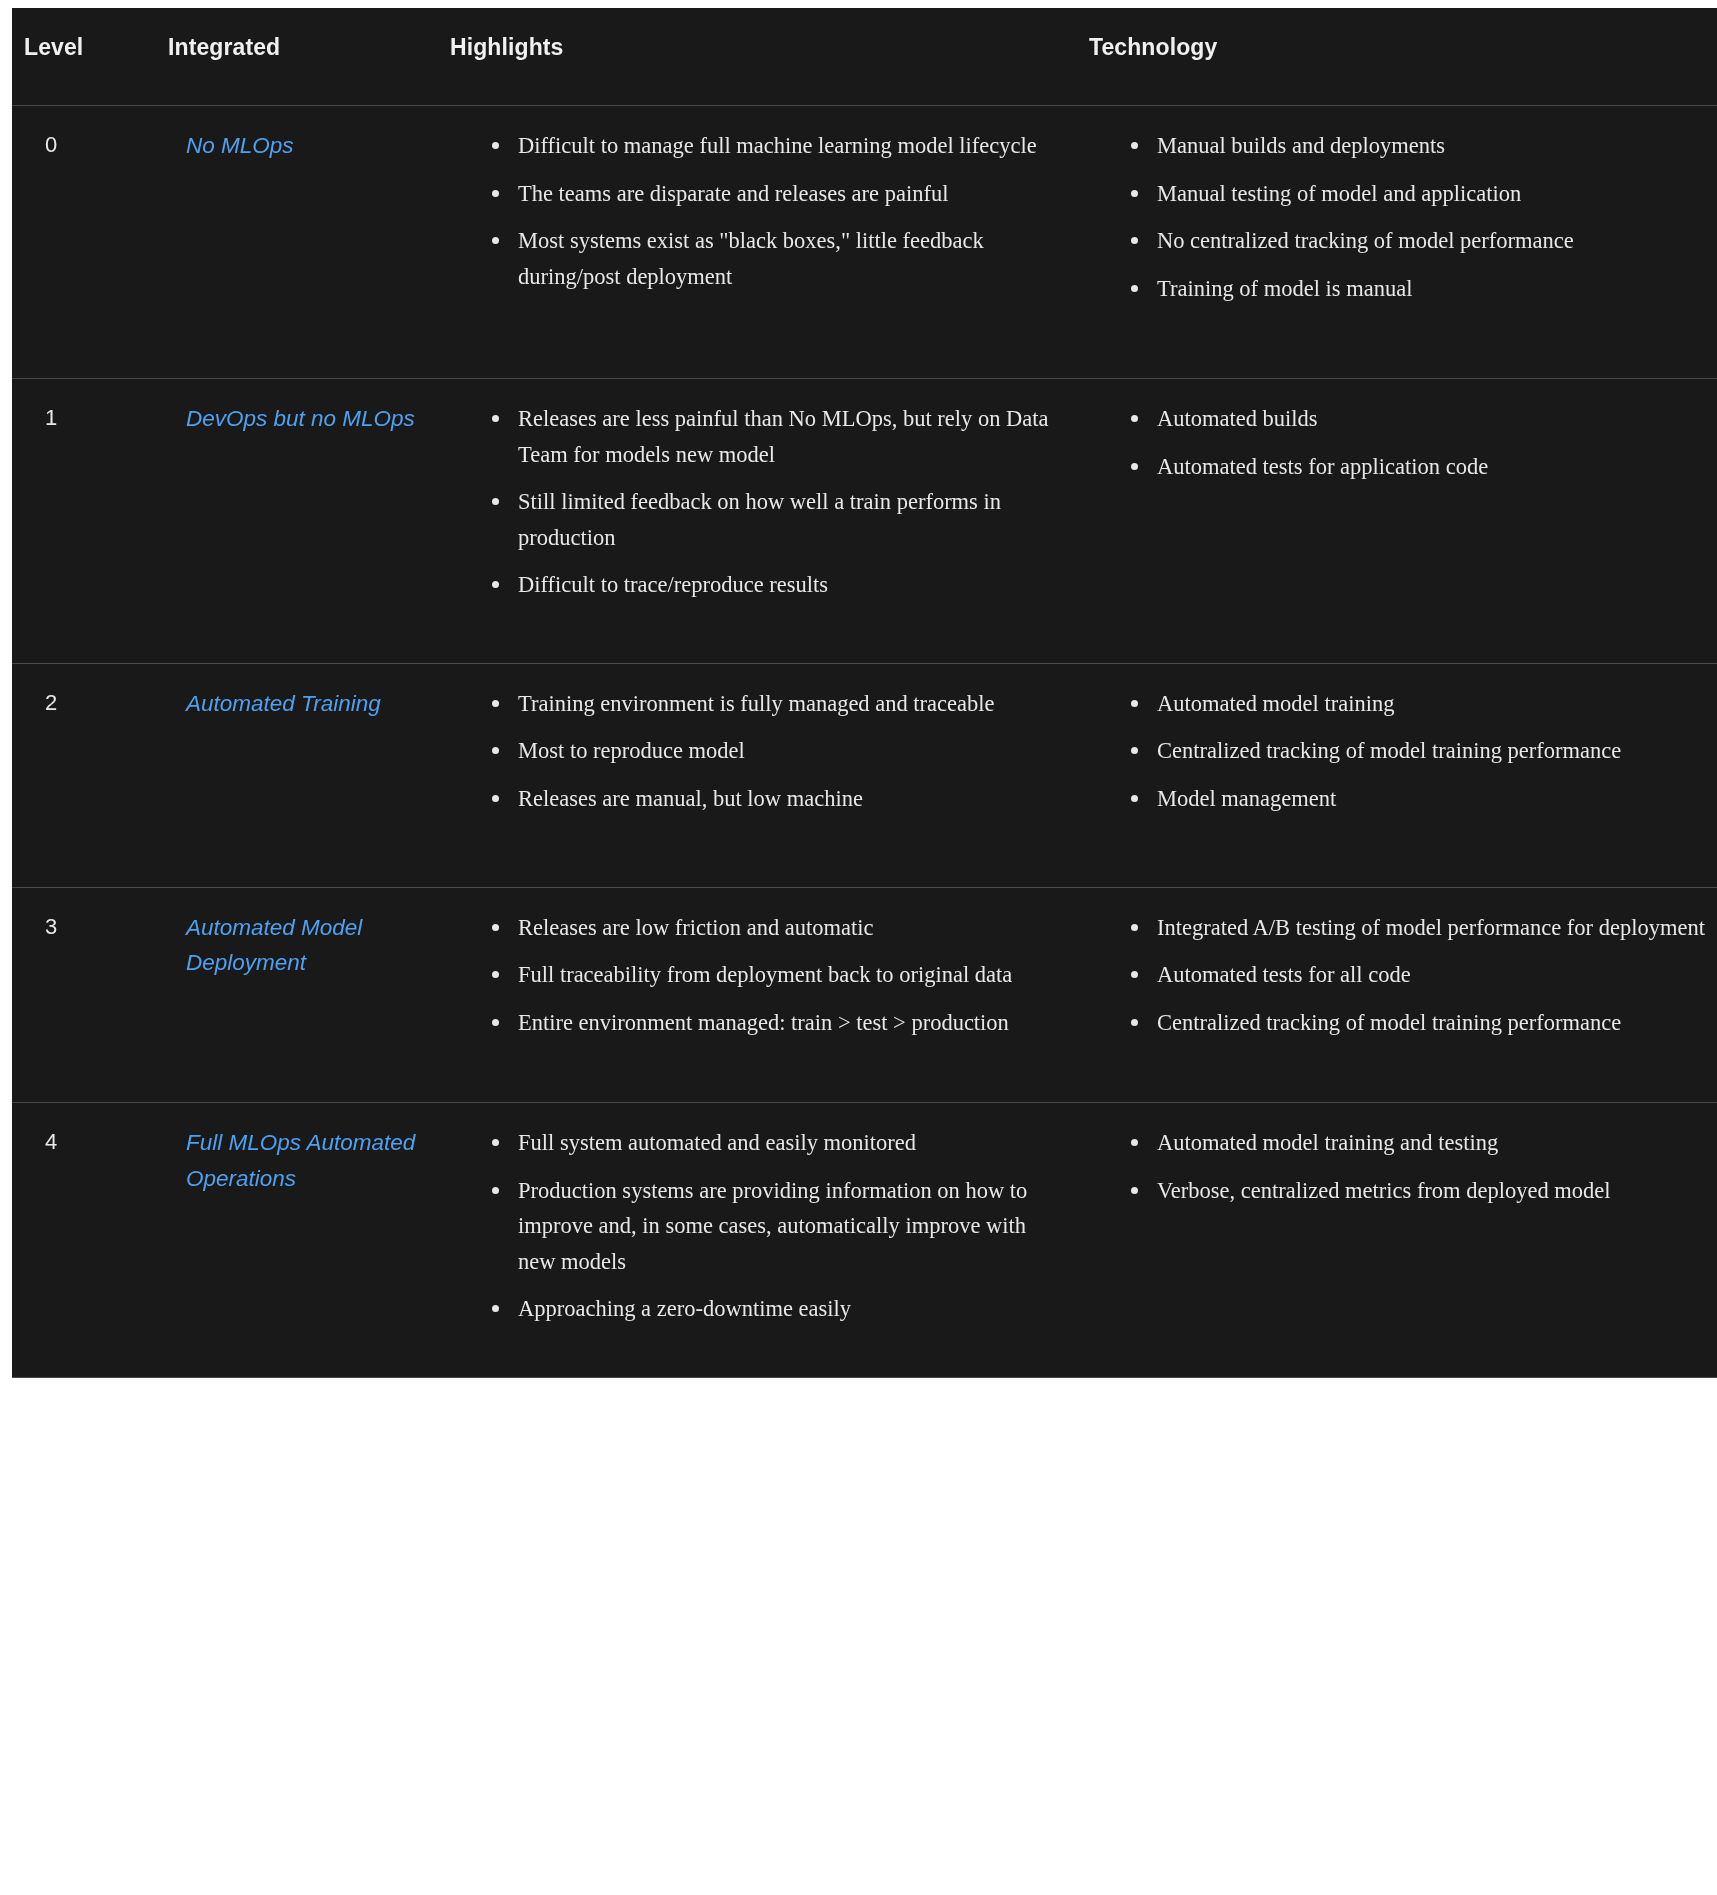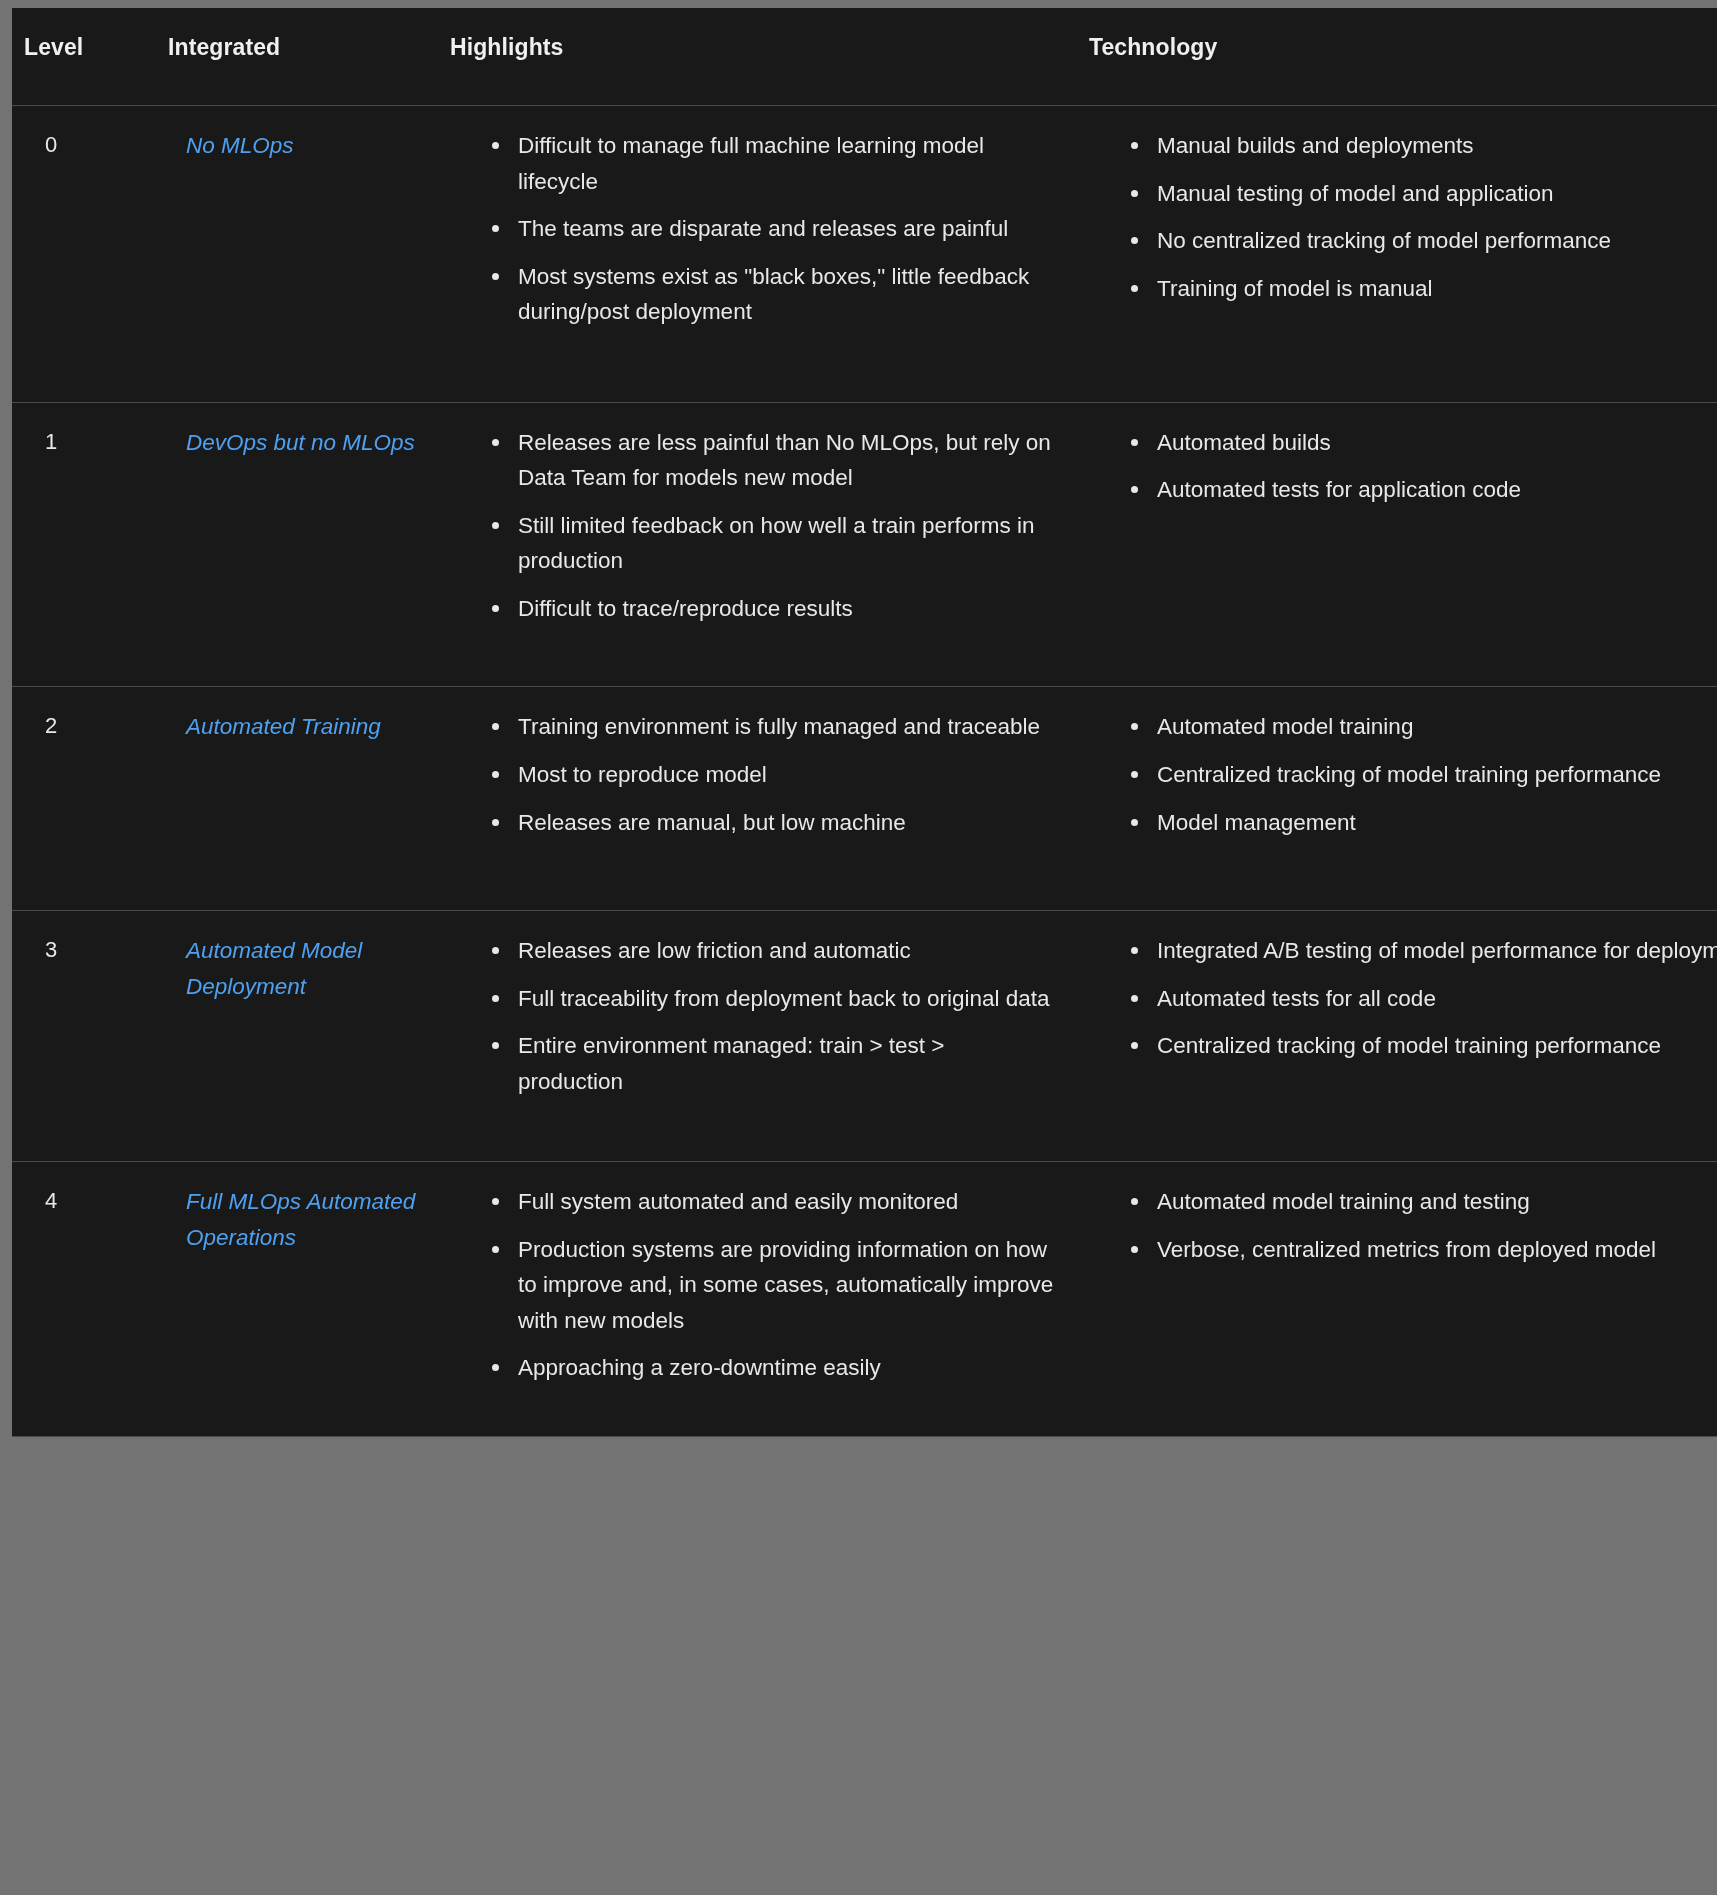--- a/index.html
+++ b/index.html
@@ -13,21 +13,21 @@
     font-family: "Liberation Sans", sans-serif;
     color: #e6e6e6;
     -webkit-font-smoothing: antialiased;
   }
 
   .doc-frame {
     box-sizing: border-box;
     width: 1717px;
     min-height: 1895px;
     padding: 8px 12px 10px 12px;
-    background: #737373;
+    background: #ffffff;
   }
 
   table.maturity-table {
     width: 1693px;
     border-collapse: collapse;
     background: #191919;
     table-layout: fixed;
   }
 
   table.maturity-table > thead > tr > th,
@@ -95,20 +95,21 @@
     padding: 0 0 0 80px;
     list-style: none;
   }
   td.cell-tech ul.bullets { padding-left: 80px; }
 
   ul.bullets li {
     position: relative;
     margin: 0 0 12px 0;
     padding: 0 10px 0 0;
     line-height: 1.58;
+    font-family: Liberation Serif, serif;
   }
   ul.bullets li:last-child { margin-bottom: 0; }
   ul.bullets li::before {
     content: "";
     position: absolute;
     left: -26px;
     top: 14px;
     width: 7px;
     height: 7px;
     border-radius: 50%;

